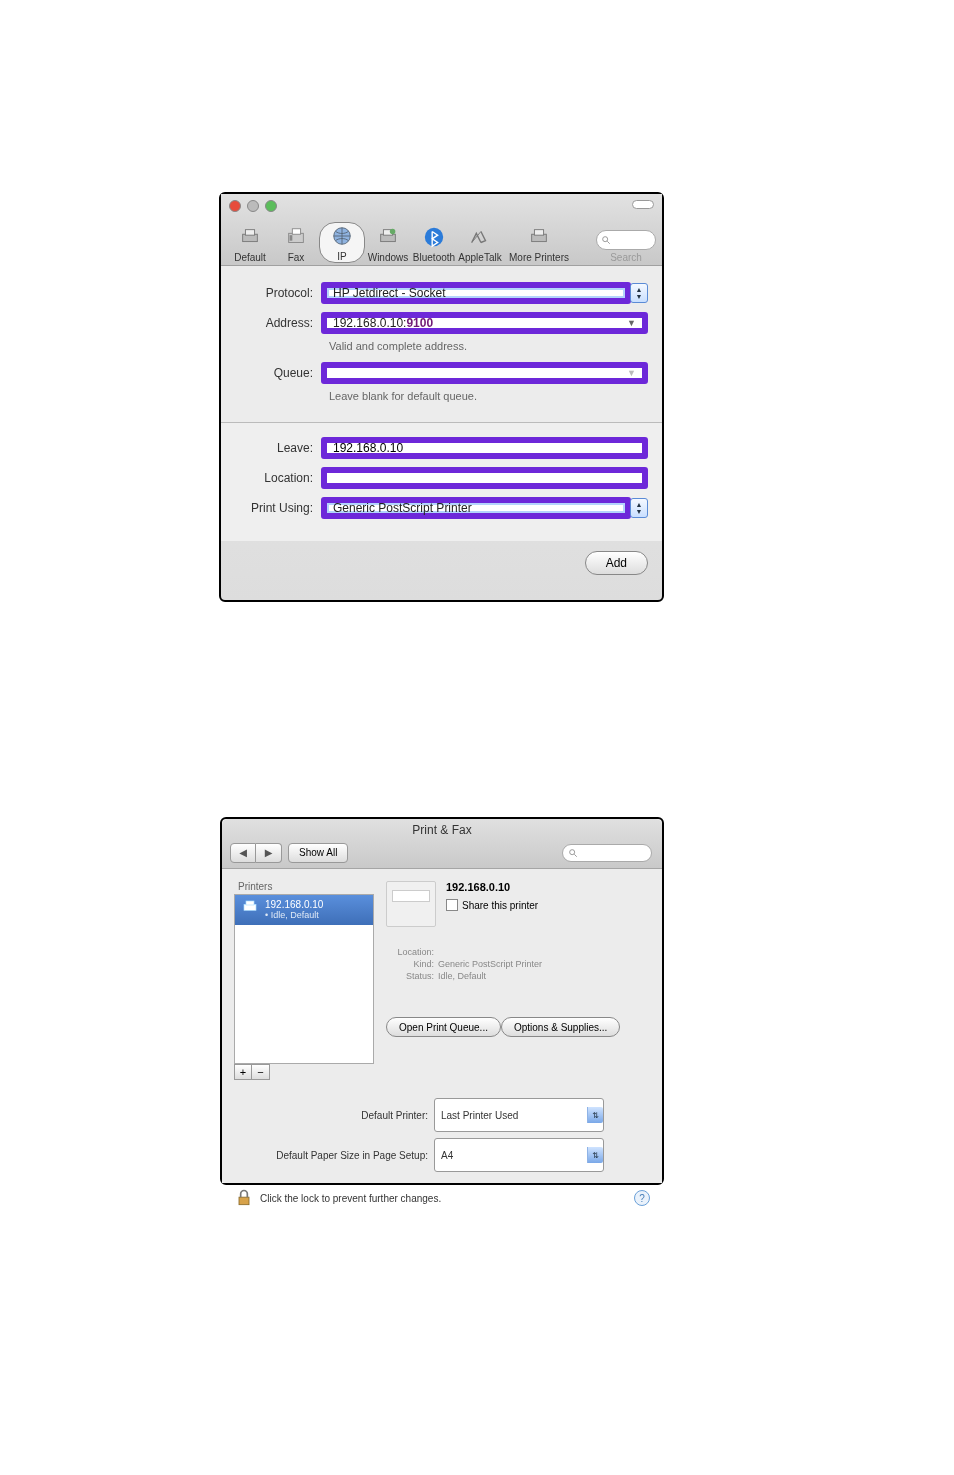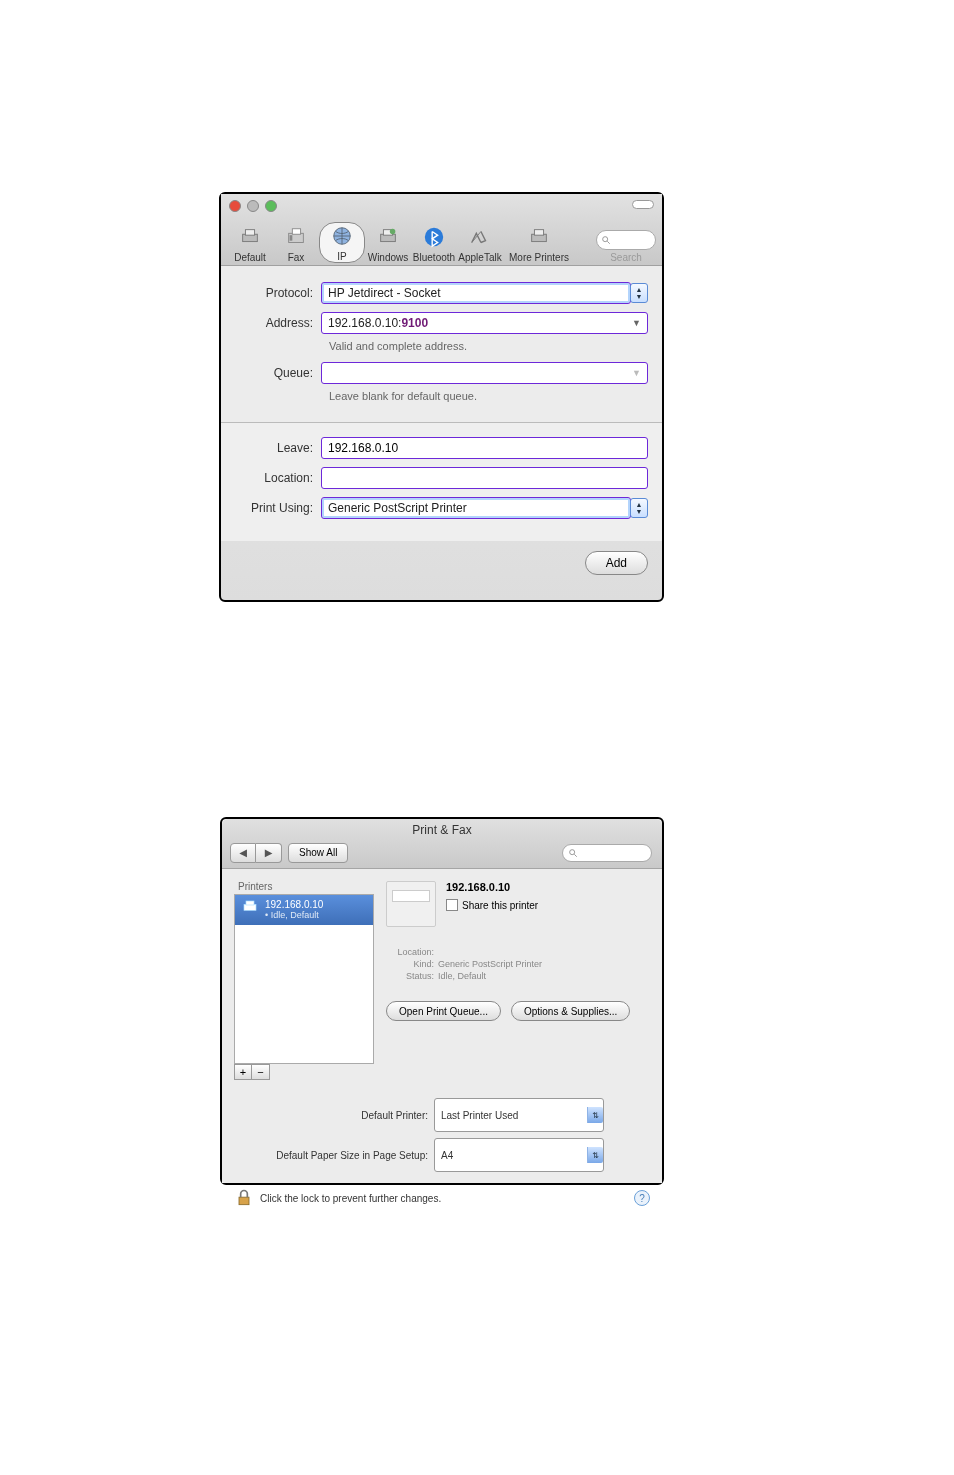--- a/index.html
+++ b/index.html
@@ -65,21 +65,21 @@
     .form1 {
       background:#ececec; padding:16px 14px 10px 14px;
     }
     .row { display:flex; align-items:center; margin-bottom:8px; }
     .row label {
       width:86px; text-align:right; padding-right:8px;
       font-size:12px; color:#333;
     }
     .select, .combo, .textin {
       flex:1; height:22px; background:#fff;
-      border:1px solid #6d28d9; border-radius:3px;
+      border:6px solid #6d28d9; border-radius:3px;
       font-size:12px; padding:0 6px; display:flex;
       align-items:center; justify-content:space-between;
       color:#222;
     }
     .select{box-shadow:0 0 0 2px #b3d4fc inset;}
     .stepper {
       width:18px; height:20px;
       background:linear-gradient(#f5f9ff,#c9dfff);
       border:1px solid #5a8bd6; border-radius:3px;
       display:flex; flex-direction:column; align-items:center;
@@ -175,21 +175,21 @@
       position:relative; border-radius:2px;
     }
     .pimg:after{content:"";position:absolute;left:5px;right:5px;top:8px;height:10px;background:#fff;border:1px solid #ccc;}
     .pname{font-size:11px;font-weight:bold;margin-bottom:6px;}
     .share{font-size:10px; display:flex; align-items:center; gap:4px;}
     .share .cb{width:12px;height:12px;border:1px solid #888;background:#fff;}
     .meta{margin:20px 0 0 4px; font-size:9px; color:#888;}
     .meta .ln{display:flex; gap:4px; margin-bottom:2px;}
     .meta .ln .k{width:44px;text-align:right;}
     .meta .ln .v{color:#888;}
-    .detbtns{display:flex; gap:10px; margin-top:20px;}
+    .detbtns{display:flex; gap:0; margin-top:36px;}
     .pillbtn{
       height:20px; padding:0 12px; font-size:10px;
       background:linear-gradient(#fff,#ddd);
       border:1px solid #888; border-radius:10px;
       display:flex;align-items:center;
     }
     .defrows{margin-top:18px; font-size:10px; color:#333;}
     .defrow{display:flex; align-items:center; margin-bottom:6px;}
     .defrow .k{width:200px; text-align:right; padding-right:6px;}
     .popup{

